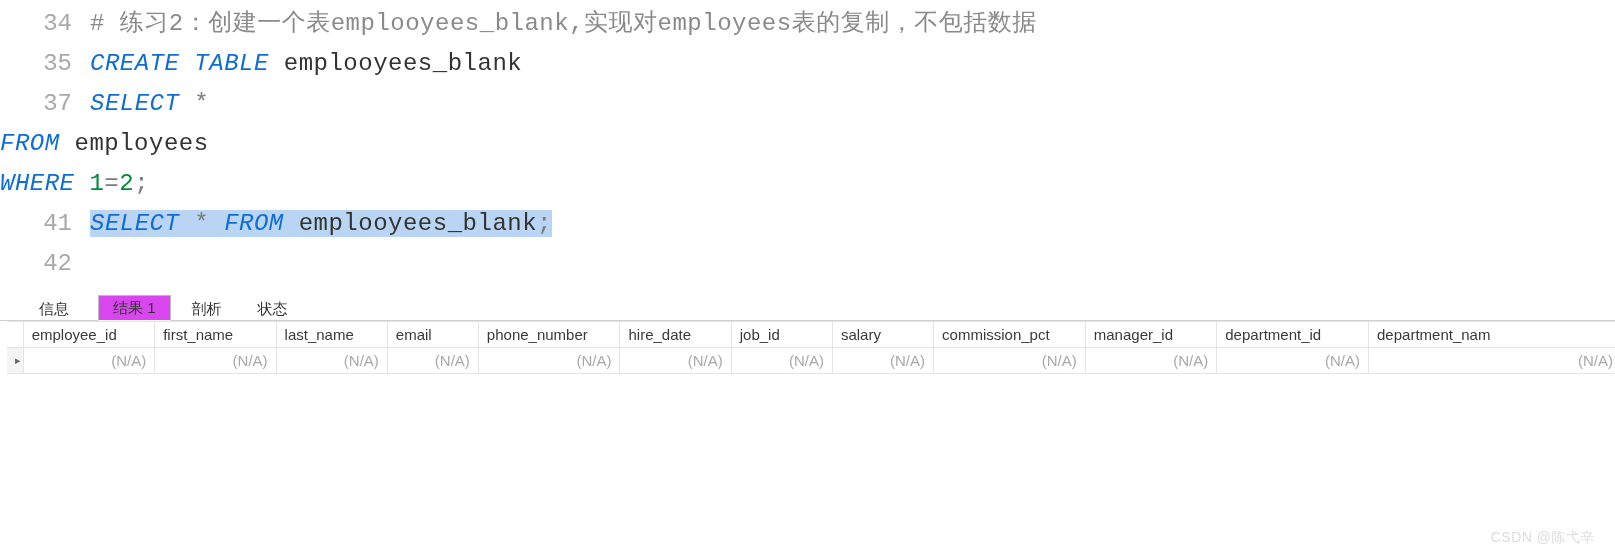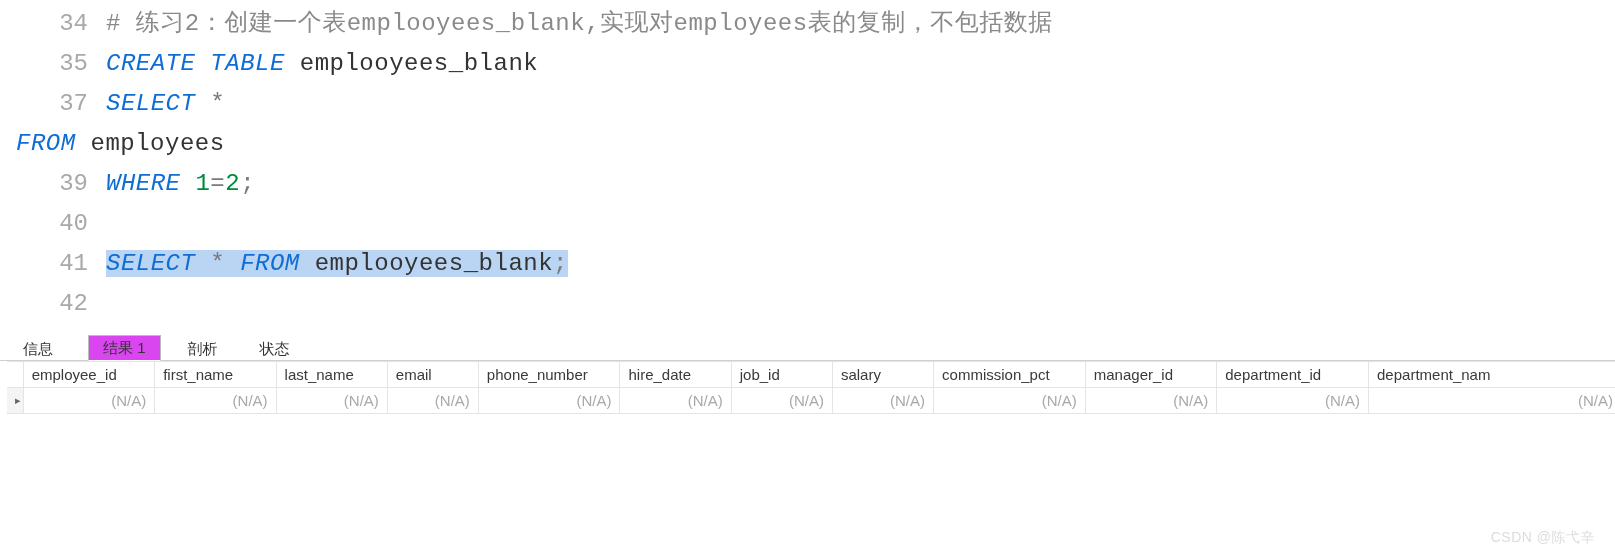--- a/index.html
+++ b/index.html
@@ -12,21 +12,20 @@
   }
   .editor {
     background: #ffffff;
     padding: 4px 0;
   }
   .line {
     display: flex;
     align-items: center;
     line-height: 40px;
     white-space: pre;
-    margin-left: 16px;
   }
   .gutter {
     width: 90px;
     text-align: right;
     padding-right: 18px;
     color: #a9a9a9;
     font-weight: 400;
     user-select: none;
   }
   .code {
@@ -41,23 +40,23 @@
   .sel {
     background: #b9d5f3;
   }
   .tabs {
     display: flex;
     align-items: flex-end;
     border-bottom: 1px solid #d0d0d0;
     font-family: "Microsoft YaHei", Arial, sans-serif;
     font-size: 15px;
     color: #333;
-    padding-left: 8px;
+    padding-left: 24px;
     margin-top: 6px;
-    gap: 12px;
+    gap: 6px;
   }
   .tab {
     padding: 3px 14px 2px 14px;
     border: 1px solid transparent;
     border-bottom: none;
     position: relative;
     top: 1px;
     cursor: pointer;
   }
   .tab.active {
@@ -115,22 +114,21 @@
   }
 </style>
 </head>
 <body>
 
 <div class="editor" id="editor">
     <div class="line"><span class="gutter">34</span><span class="code"><span class="comment"># 练习2：创建一个表emplooyees_blank,实现对employees表的复制，不包括数据</span></span></div>
     <div class="line"><span class="gutter">35</span><span class="code"><span class="kw">CREATE</span><span> </span><span class="kw">TABLE</span><span class="ident"> emplooyees_blank</span></span></div>
     <div class="line"><span class="gutter">37</span><span class="code"><span class="kw">SELECT</span><span> </span><span class="op">*</span></span></div>
     <div class="line"><span class="code"><span class="kw">FROM</span><span class="ident"> employees</span></span></div>
-    <div class="line"><span class="gutter">39</span><span class="code"><span class="kw">WHERE</span><span> </span><span class="num">1</span><span class="op">=</span><span class="num">2</span><span class="op">;</span></span></div>
-    <div class="line"><span class="gutter">40</span><span class="code"></span></div>
+    <div class="line"><span class="code"><span class="kw">WHERE</span><span> </span><span class="num">1</span><span class="op">=</span><span class="num">2</span><span class="op">;</span></span></div>
     <div class="line"><span class="gutter">41</span><span class="code"><span class="sel"><span class="kw">SELECT</span><span> </span><span class="op">*</span><span> </span><span class="kw">FROM</span><span class="ident"> emplooyees_blank</span><span class="op">;</span></span></span></div>
     <div class="line"><span class="gutter">42</span><span class="code"></span></div>
   </div>
 
 <div class="tabs" id="tabs">
     <div class="tab">信息</div>
     <div class="tab active">结果 1</div>
     <div class="tab">剖析</div>
     <div class="tab">状态</div>
   </div>

